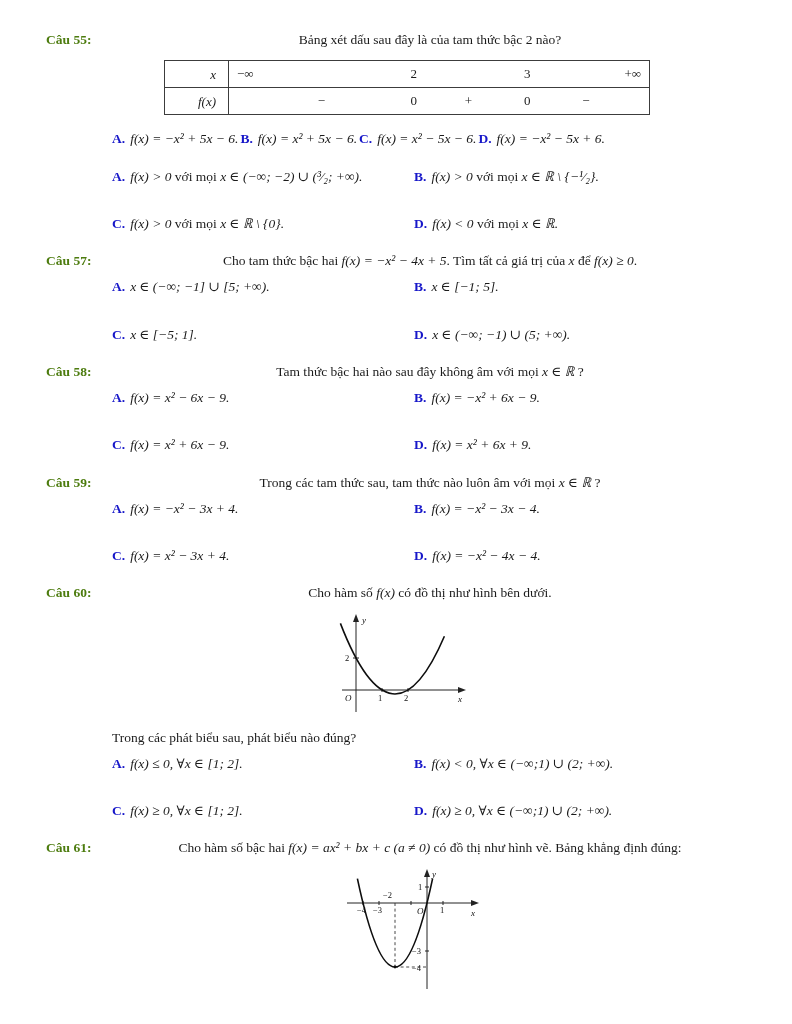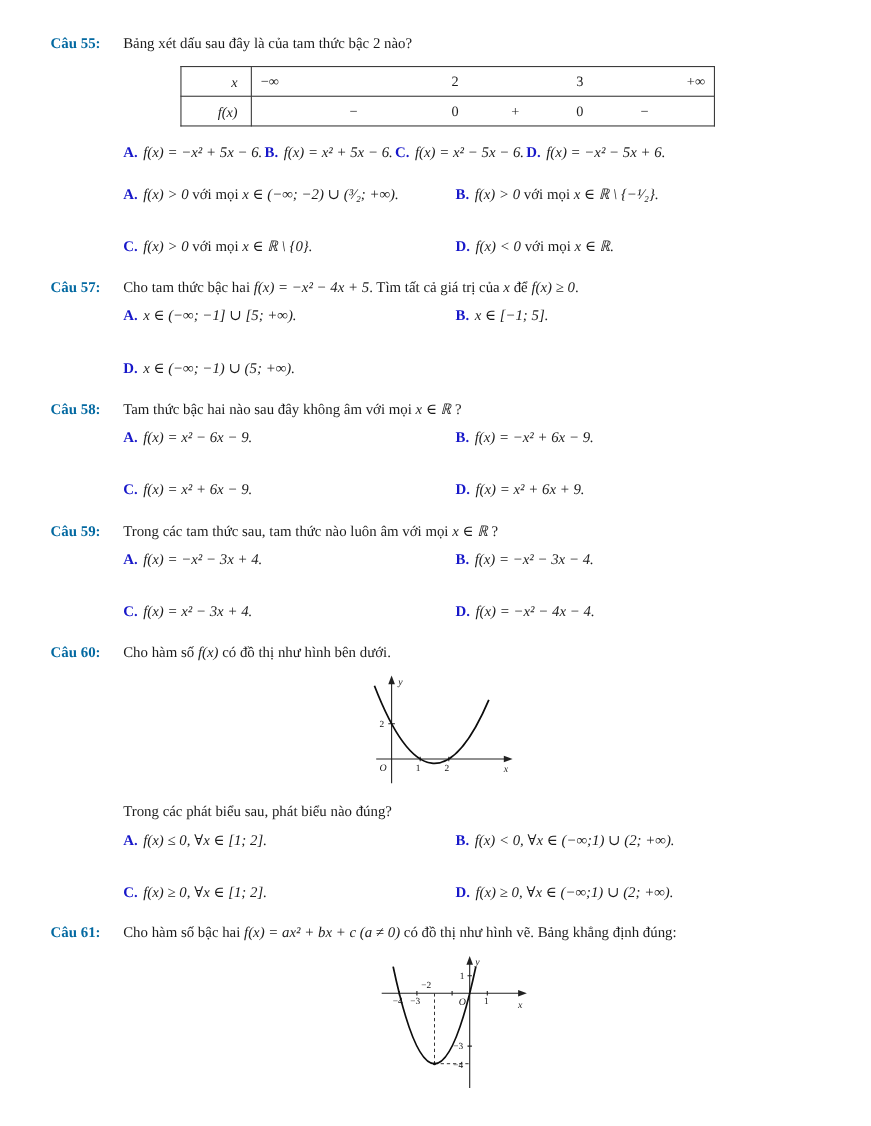--- a/index.html
+++ b/index.html
@@ -5,22 +5,22 @@
   * { margin:0; padding:0; box-sizing:border-box; }
   html,body { background:#ffffff; }
   body {
     width:792px; height:1024px; overflow:hidden;
     font-family:"Liberation Serif","DejaVu Serif",serif;
     font-size:13.5px; line-height:1.5; color:#1b1b1b;
     padding:30px 44px 20px 46px;
   }
   .q { margin-bottom:17px; }
   .qhead { display:flex; align-items:baseline; }
-  .qlabel { flex:0 0 66px; font-weight:bold; color:#0369a1; }
-  .qtext { flex:1; }
+  .qlabel { flex:0 0 66px; font-weight:bold; color:#4d7c0f; }
+  .qtext { flex:1;text-align:center; }
   .m { font-style:italic; }
   .ol { color:#1717c9; font-weight:bold; margin-right:5px; font-style:normal; }
   .opts { margin-left:66px; margin-top:6px; }
   .opts.two { display:grid; grid-template-columns:47.5% 52.5%; row-gap:27px; }
   .opts.row { display:flex; gap:2px; flex-wrap:wrap; }
   .opt { white-space:nowrap; }
   .sub { margin-left:66px; margin-top:8px; }
 
   .sign-table { border-collapse:collapse; margin:10px 0 14px 118px; width:486px; table-layout:fixed; }
   .sign-table td { border:1px solid #3c3c3c; height:27px; font-size:13px; }
@@ -90,20 +90,21 @@
 </div>
 
 <div class="q">
   <div class="qhead">
     <span class="qlabel">Câu 57:</span>
     <span class="qtext"><span>Cho tam thức bậc hai </span><span class="m">f(x) = −x² − 4x + 5</span><span>. Tìm tất cả giá trị của </span><span class="m">x</span><span> để </span><span class="m">f(x) ≥ 0</span><span>.</span></span>
   </div>
   <div class="opts two">
     <div class="opt"><b class="ol">A.</b><span class="m">x ∈ (−∞; −1] ∪ [5; +∞).</span></div>
     <div class="opt"><b class="ol">B.</b><span class="m">x ∈ [−1; 5].</span></div>
+    <div class="opt"><b class="ol">C.</b><span class="m">x ∈ [−5; 1].</span></div>
     <div class="opt"><b class="ol">D.</b><span class="m">x ∈ (−∞; −1) ∪ (5; +∞).</span></div>
   </div>
 </div>
 
 <div class="q">
   <div class="qhead">
     <span class="qlabel">Câu 58:</span>
     <span class="qtext"><span>Tam thức bậc hai nào sau đây không âm với mọi </span><span class="m">x ∈ ℝ</span><span> ?</span></span>
   </div>
   <div class="opts two">

